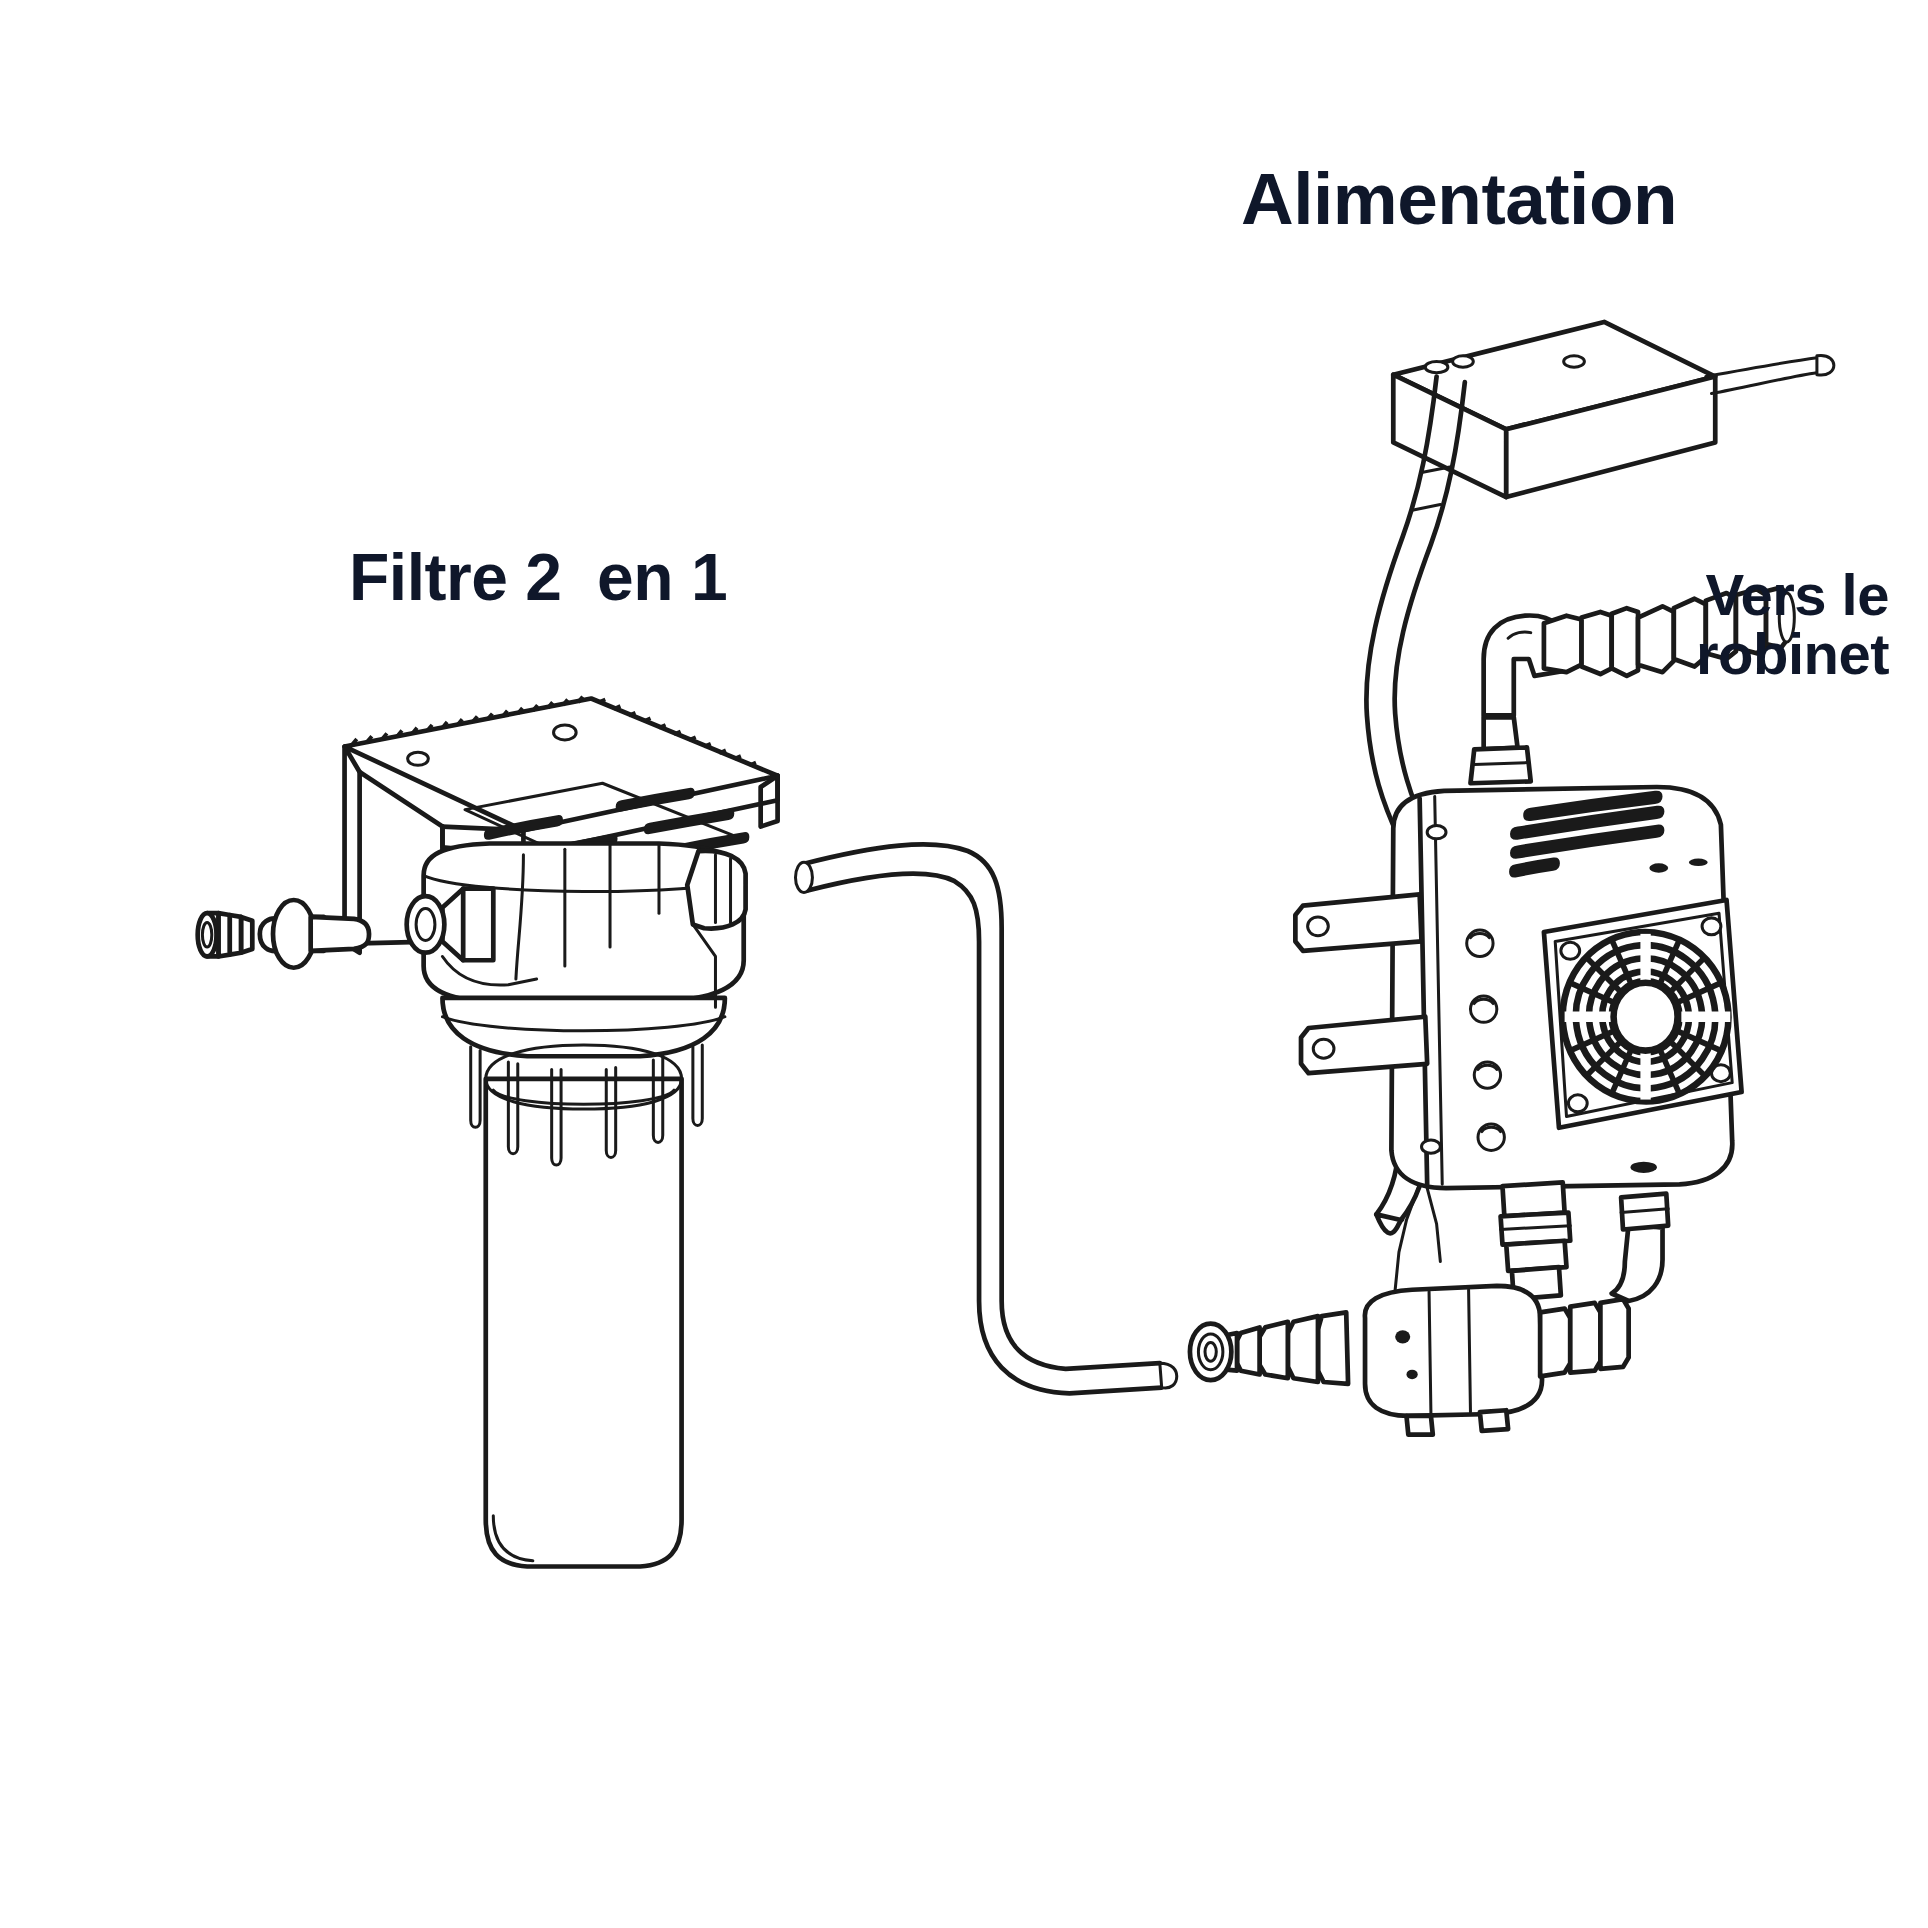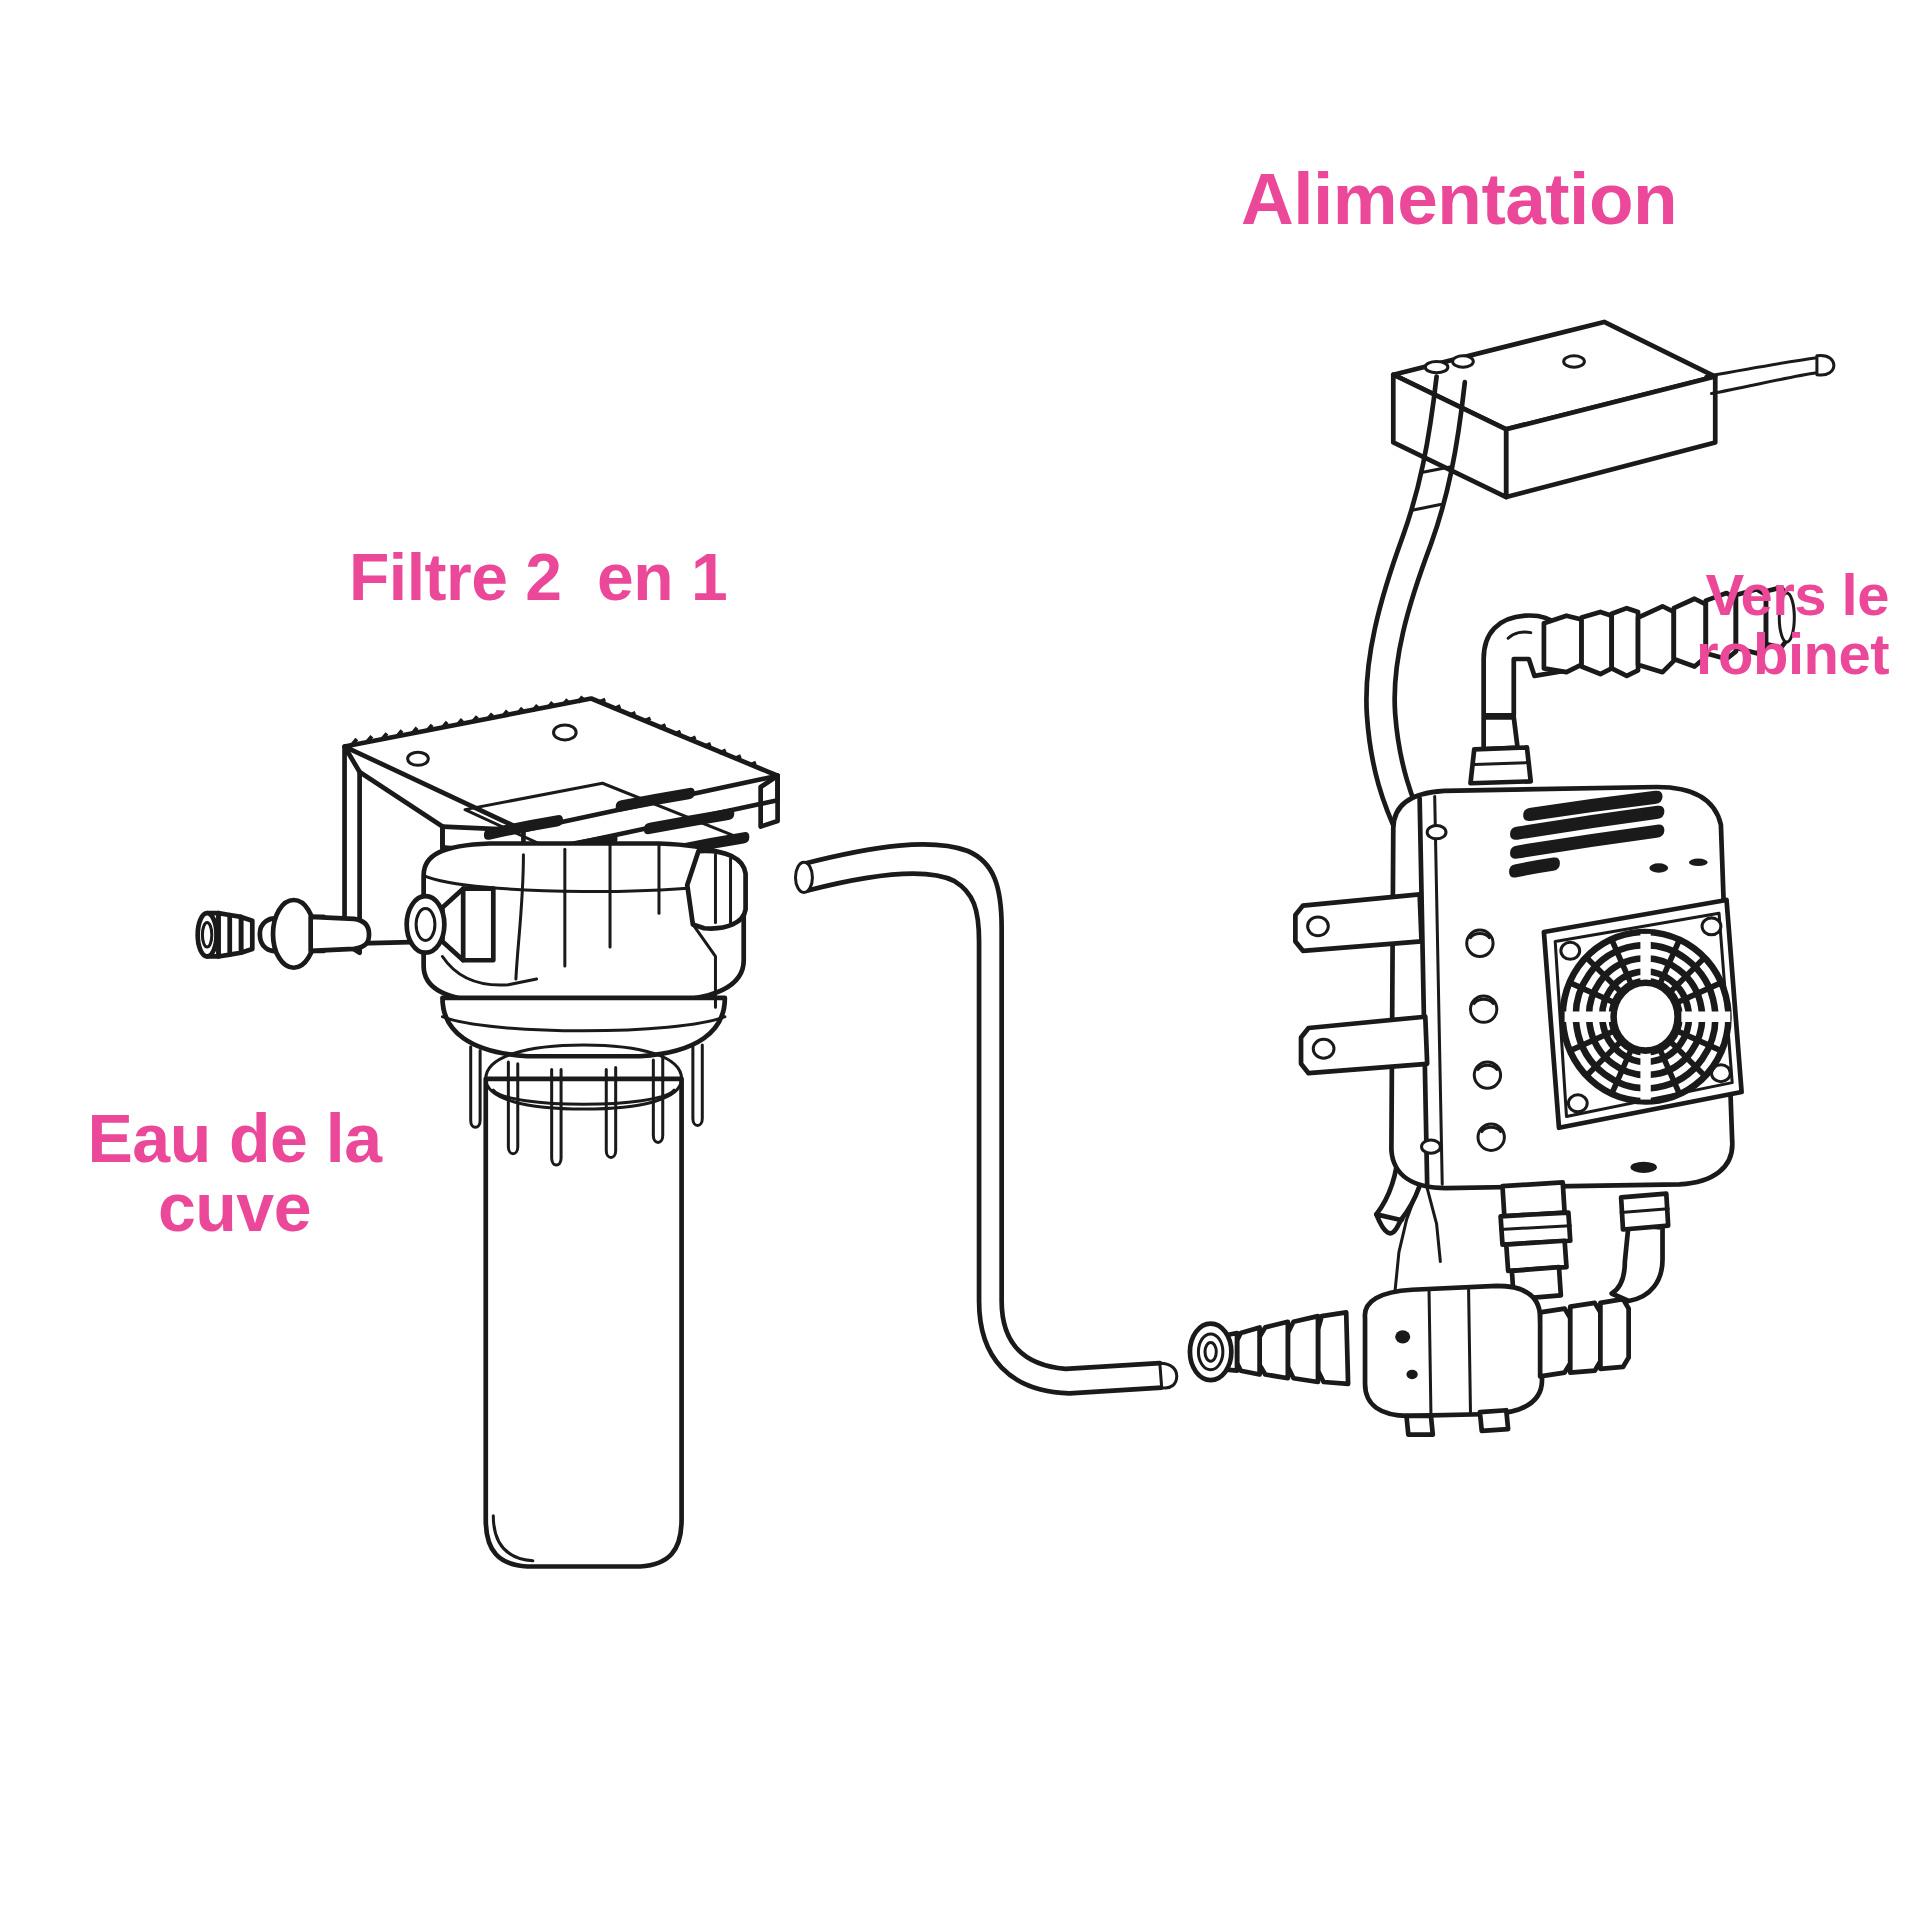--- a/index.html
+++ b/index.html
@@ -19,21 +19,21 @@
   }
   #diagram-svg {
     position: absolute;
     left: 0;
     top: 0;
     width: 1928px;
     height: 1928px;
   }
   .callout {
     position: absolute;
-    color: #ec4899;
+    color: #0f172a;
     font-weight: bold;
     font-family: "Liberation Sans", sans-serif;
     line-height: 1.02;
     white-space: pre;
     letter-spacing: -0.5px;
   }
   #label-alimentation {
     left: 1241px;
     top: 162px;
     font-size: 73px;
@@ -403,16 +403,15 @@
       <path class="ln-t" d="M1516,1262 L1526,1300 L1530,1340"></path>
     </g>
   </svg>
 
   <div class="callout" id="label-alimentation">Alimentation</div>
 
   <div class="callout" id="label-filtre">Filtre 2  en 1</div>
 
   <div class="callout" id="label-vers-robinet"><span>Vers le</span><br><span>robinet</span></div>
 
-  <div class="callout" id="label-eau-cuve"><span>Eau de la</span><br><span>cuve</span></div>
 
 </div>
 
 
 </body></html>

